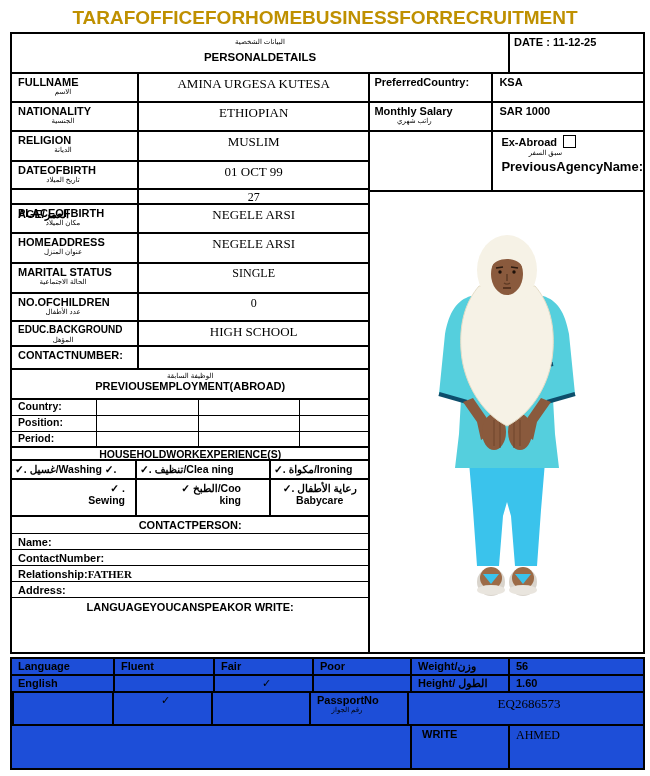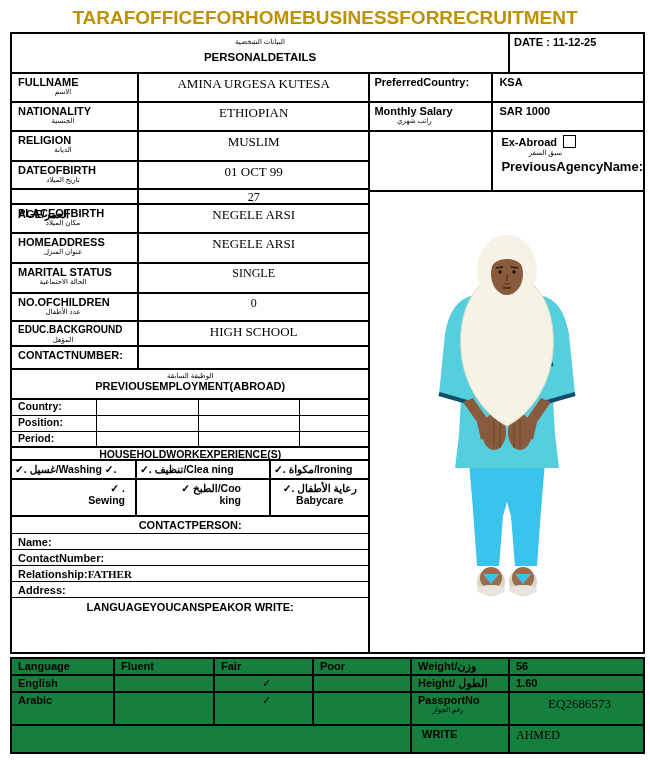--- a/index.html
+++ b/index.html
@@ -58,22 +58,22 @@
   .rval { flex: 1; border-left: 2px solid #000; font-size: 11px; font-weight: bold; padding: 2px 0 0 6px; }
   .exrow { display: flex; border-bottom: 2px solid #000; height: 60px; }
   .excell { flex: 1; border-left: 2px solid #000; padding: 3px 0 0 8px; }
   .exline { font-size: 11px; font-weight: bold; display: flex; align-items: center; gap: 6px; }
   .checkbox { display: inline-block; width: 13px; height: 13px; border: 1.5px solid #000; background: #fff; }
   .exar { font-size: 7px; text-align: center; width: 60px; margin: 1px 0 2px 14px; }
   .prevagency { font-size: 13px; font-weight: bold; }
   .photo-cell { flex: 1; display: flex; justify-content: center; align-items: flex-start; padding-top: 42px; }
 
   
-  .bottom-table { position: absolute; left: 10px; top: 657px; width: 635px; height: 97px;
-                  border: 2px solid #000; display: flex; flex-direction: column; background: #15803d; }
+  .bottom-table { position: absolute; left: 10px; top: 657px; width: 635px; height: 113px;
+                  border: 2px solid #000; display: flex; flex-direction: column; background: #1d4ed8; }
   .brow { display: flex; border-bottom: 2px solid #000; }
   .brow:last-child { border-bottom: none; }
   .bcell { font-size: 11px; font-weight: bold; padding: 1px 0 0 6px; }
   .bc1 { width: 101px; } .bc2 { width: 100px; border-left: 2px solid #000; }
   .bc3 { width: 99px; border-left: 2px solid #000; text-align: center; font-weight: normal; }
   .bc4 { width: 98px; border-left: 2px solid #000; }
   .bc5 { width: 98px; border-left: 2px solid #000; }
   .bc6 { flex: 1; border-left: 2px solid #000; }
   .bc5 .ar { font-size: 7px; font-weight: normal; text-align: center; width: 60px; }
   .serifval { font-family: "Liberation Serif", serif; font-weight: normal; font-size: 13px; }
@@ -320,21 +320,20 @@
     </div>
     <div class="brow h17">
       <div class="bcell bc1">English</div>
       <div class="bcell bc2"></div>
       <div class="bcell bc3">✓</div>
       <div class="bcell bc4"></div>
       <div class="bcell bc5">Height/ الطول</div>
       <div class="bcell bc6">1.60</div>
     </div>
     <div class="brow h33">
-      <div class="bcell bc1">Arabic</div>
       <div class="bcell bc2"></div>
       <div class="bcell bc3">✓</div>
       <div class="bcell bc4"></div>
       <div class="bcell bc5">
         <div>PassportNo</div>
         <div class="ar">رقم الجواز</div>
       </div>
       <div class="bcell bc6 serifval pass-val">EQ2686573</div>
     </div>
     <div class="brow h30">

